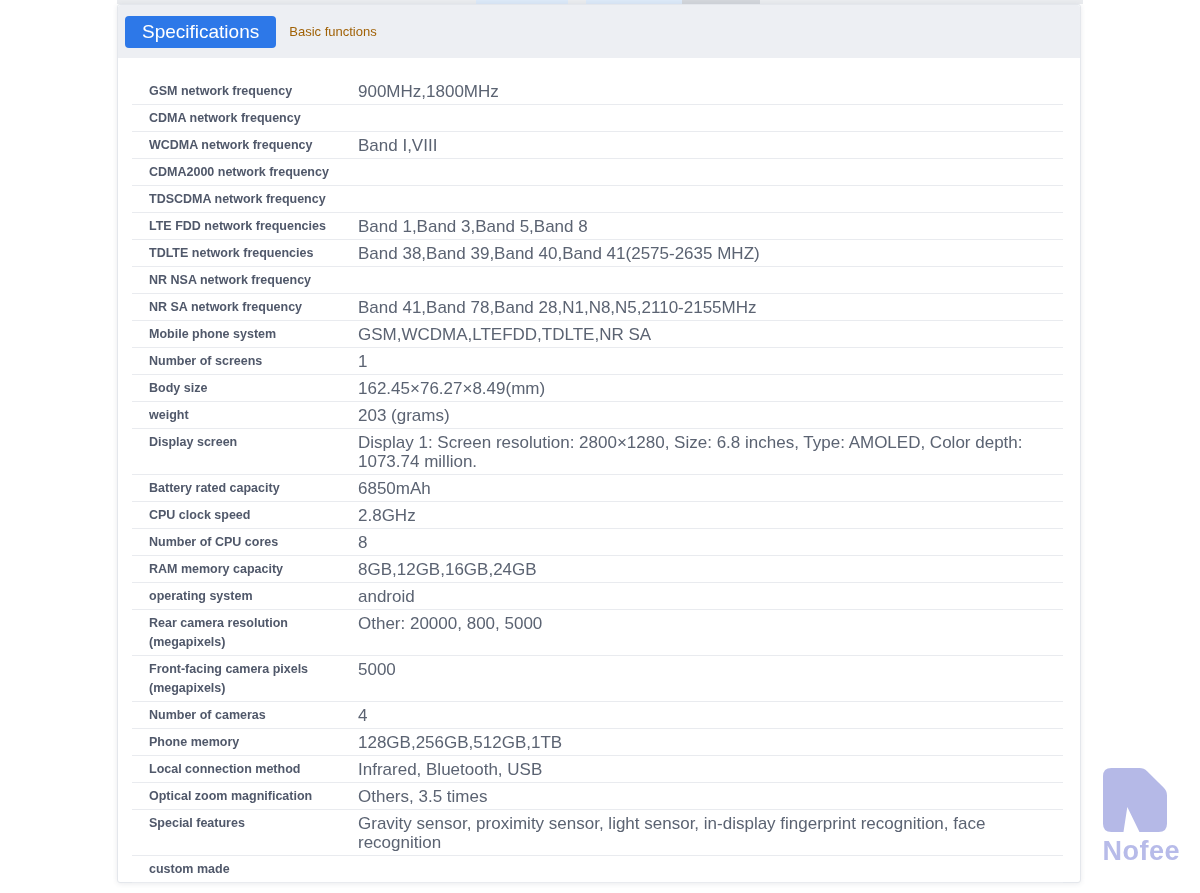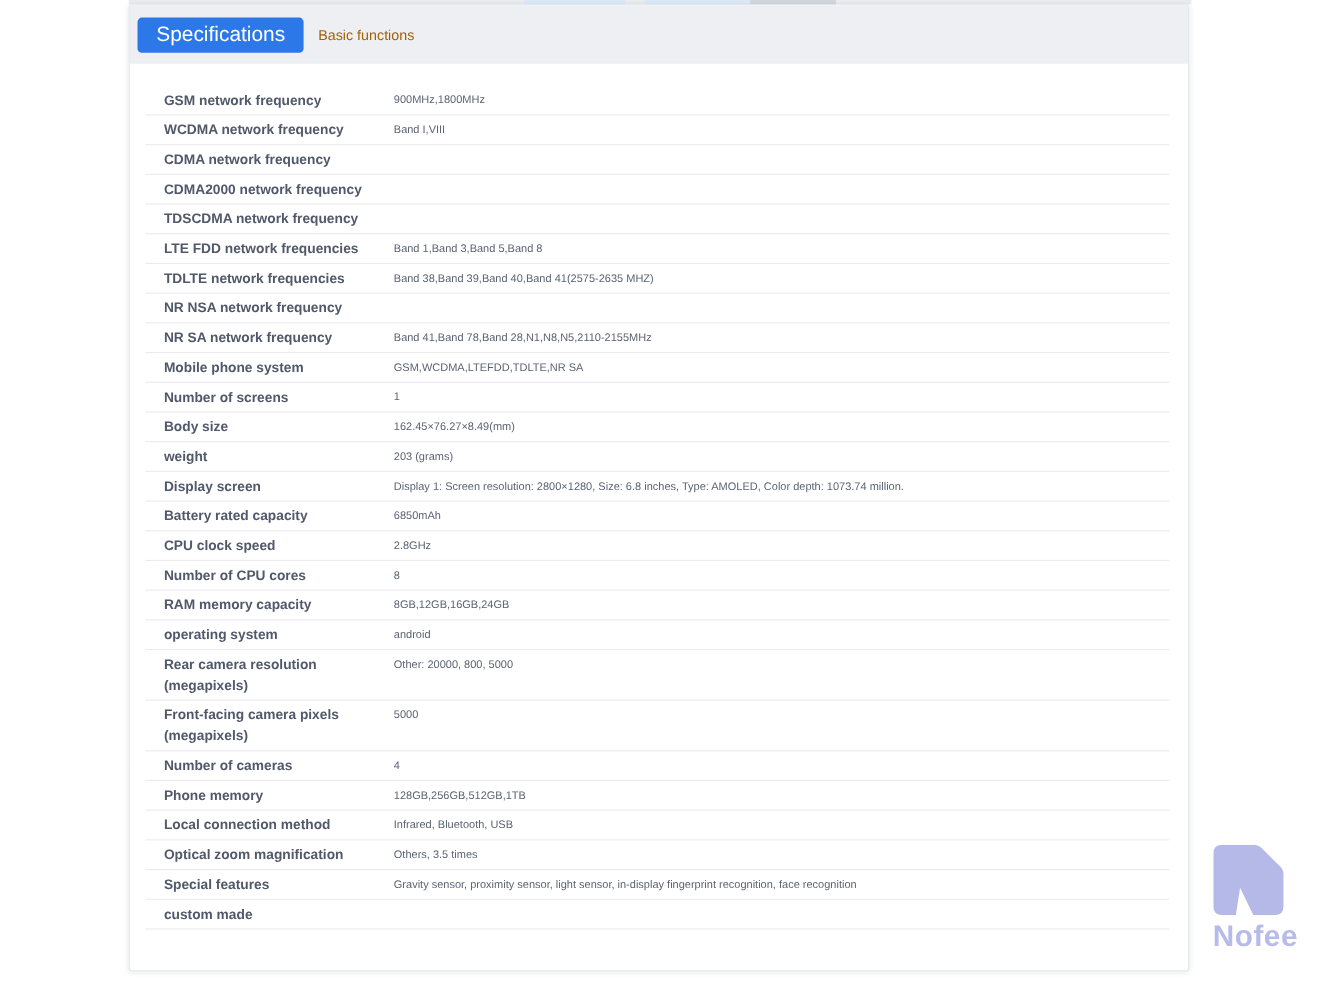--- a/index.html
+++ b/index.html
@@ -23,21 +23,21 @@
     padding-left:7px; border-radius:3px 3px 0 0; }
   .tab-active { background:#2d78e8; color:#ffffff; font-size:19px; line-height:13px;
     padding:9px 17px 10px 17px; border:none; border-radius:4px; cursor:pointer;
     font-family:"Liberation Sans", sans-serif; }
   .tab-link { color:#a16207; font-size:13px; margin-left:13px; cursor:pointer; }
 
   .spec-table { margin:20px 17px 0 14px; }
   .spec-row { display:flex; align-items:flex-start; border-bottom:1px solid #e9ebef;justify-content:center; }
   .spec-label { width:226px; padding:4px 12px 3px 17px; font-weight:bold;
     color:#50586a; font-size:12.5px; line-height:19px; }
-  .spec-value { flex:1; padding:4px 0 3px 0; color:#5b6372; font-size:10px;
+  .spec-value { flex:1; padding:4px 0 3px 0; color:#5b6372; font-size:17px;
     line-height:19px; min-height:26px; }
 
   
   .watermark { position:absolute; left:1090px; top:768px; width:90px;
     text-align:right; pointer-events:none; }
   .watermark svg { display:block; margin:0 auto; }
   .watermark-text { margin-top:5px; font-size:27px; font-weight:bold;
     color:#b7bbe9; letter-spacing:.5px; line-height:28px; }
 </style>
 </head>
@@ -55,27 +55,27 @@
     <span class="tab-link">Basic functions</span>
   </div>
 
   <div class="spec-table">
   <div class="spec-row">
     <div class="spec-label">GSM network frequency</div>
     <div class="spec-value">900MHz,1800MHz</div>
   </div>
 
   <div class="spec-row">
+    <div class="spec-label">CDMA network frequency</div>
+    <div class="spec-value"></div>
+  </div>
+
+  <div class="spec-row">
     <div class="spec-label">WCDMA network frequency</div>
     <div class="spec-value">Band I,VIII</div>
-  </div>
-
-  <div class="spec-row">
-    <div class="spec-label">CDMA network frequency</div>
-    <div class="spec-value"></div>
   </div>
 
   <div class="spec-row">
     <div class="spec-label">CDMA2000 network frequency</div>
     <div class="spec-value"></div>
   </div>
 
   <div class="spec-row">
     <div class="spec-label">TDSCDMA network frequency</div>
     <div class="spec-value"></div>

